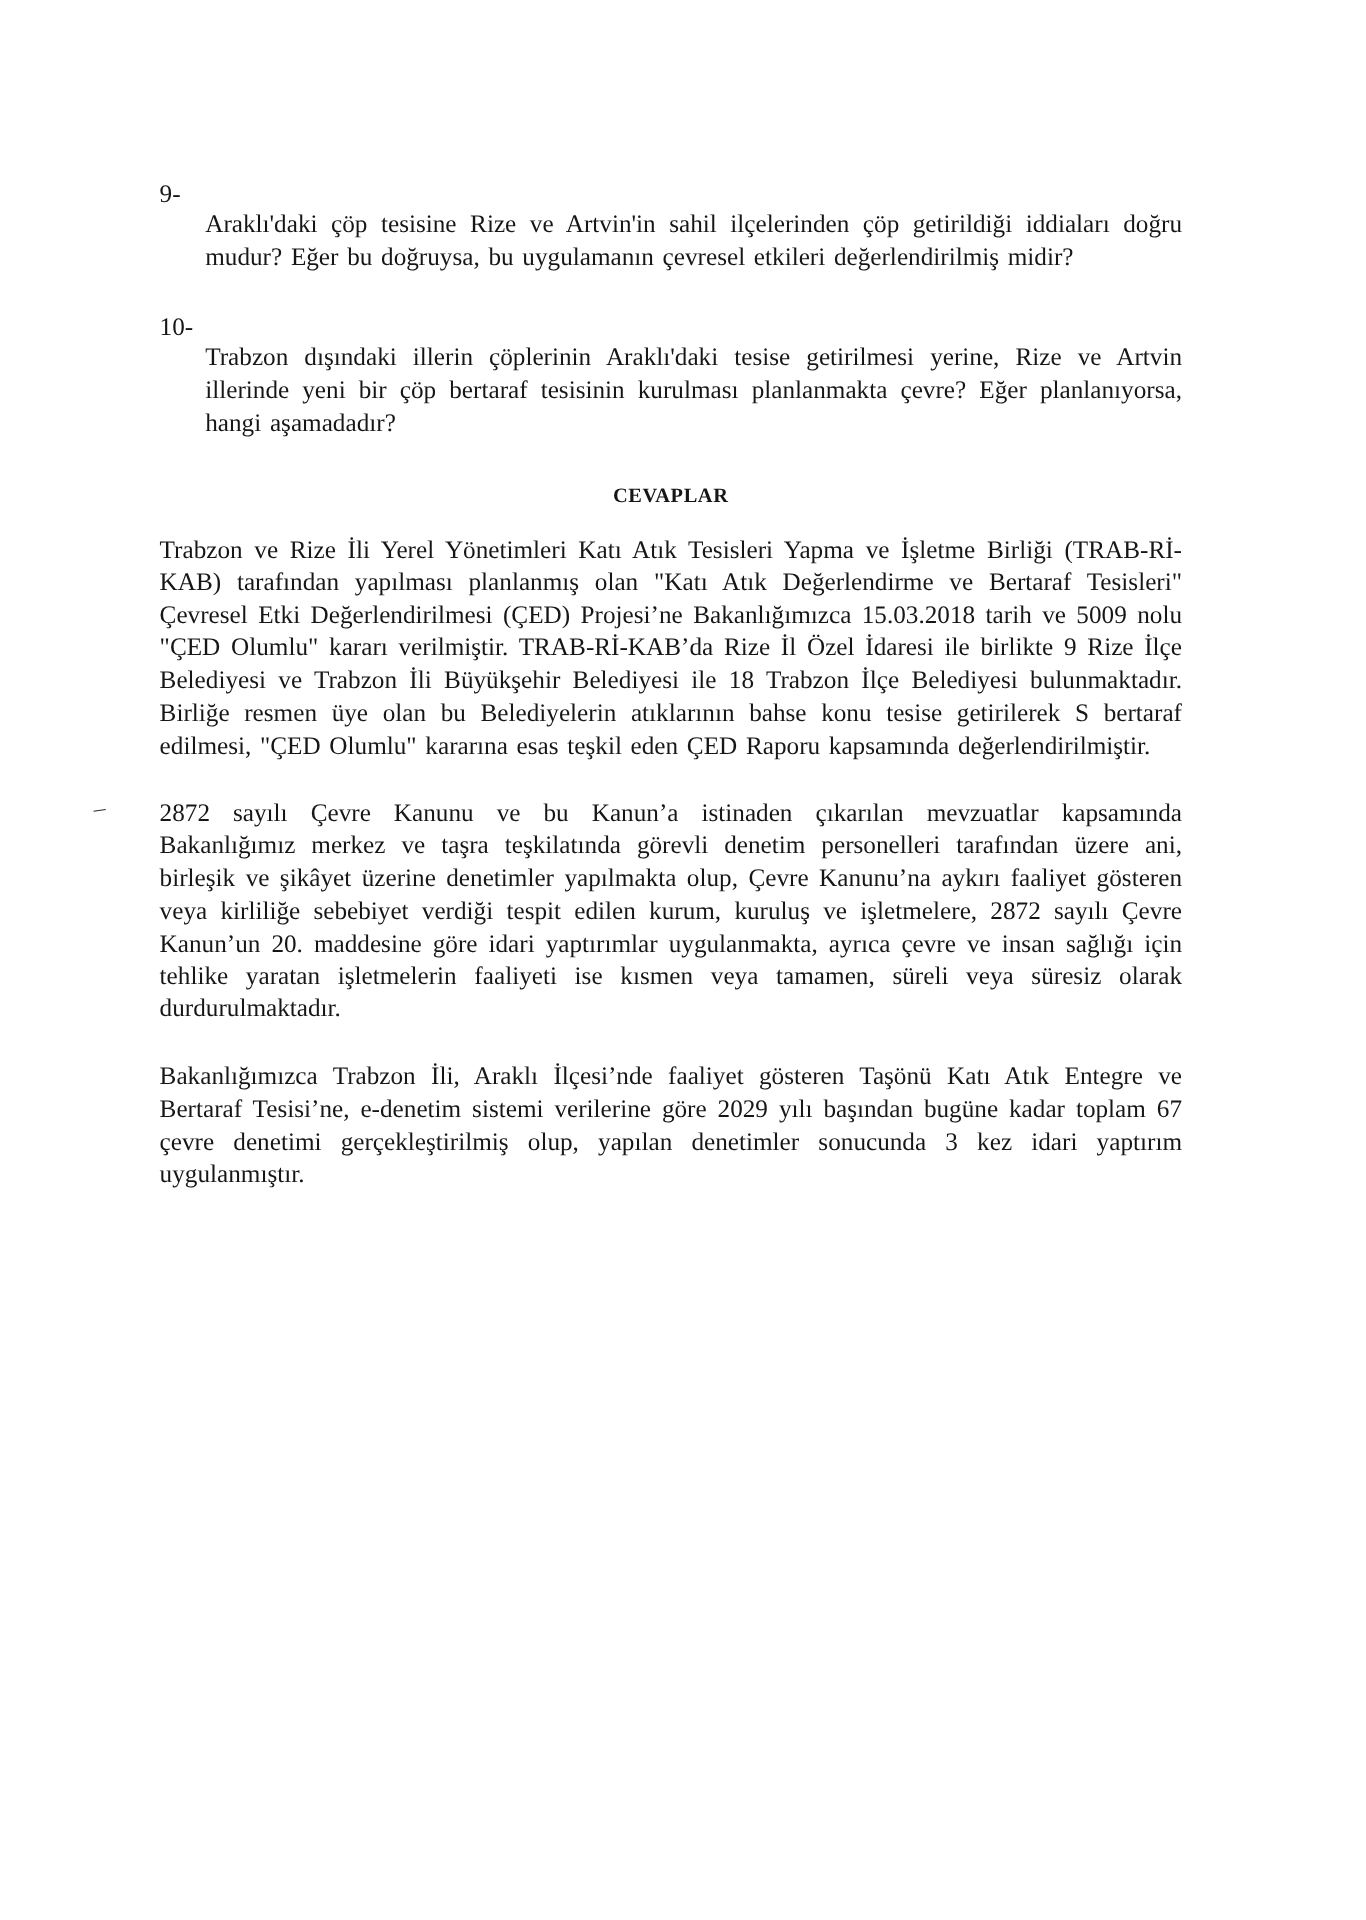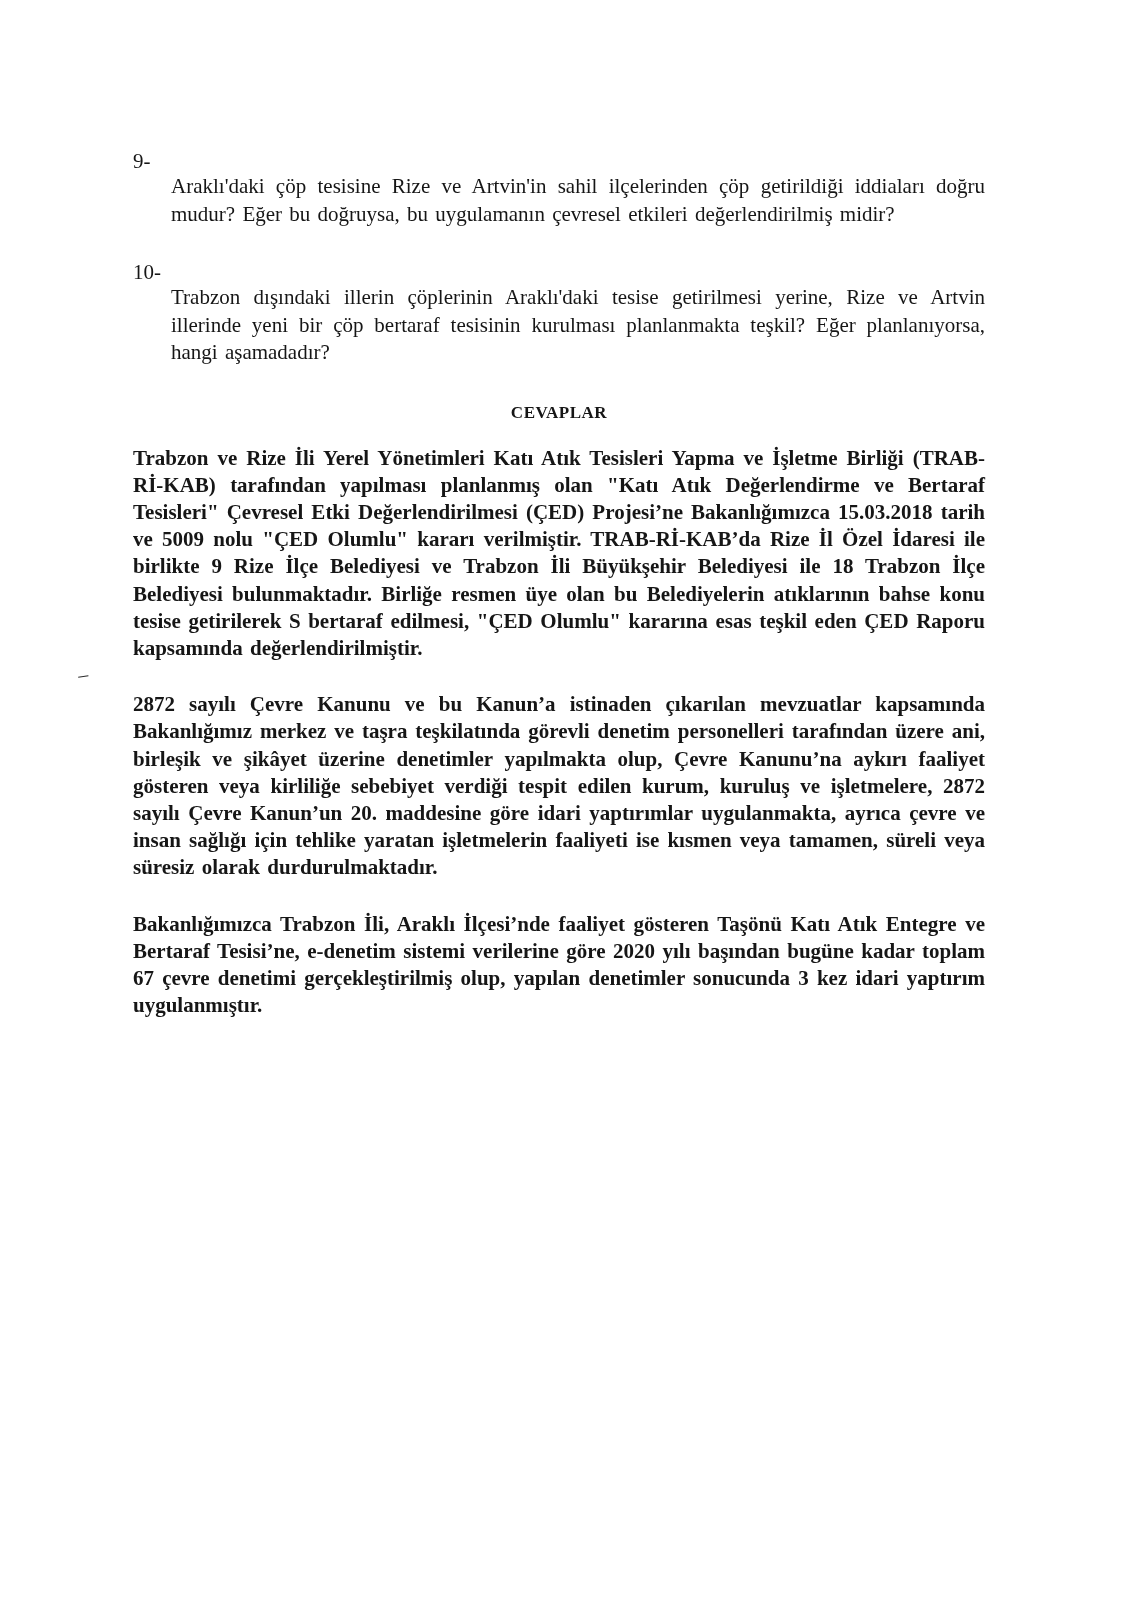--- a/index.html
+++ b/index.html
@@ -50,21 +50,20 @@
     text-align: center;
     letter-spacing: 0.5px;
     margin: 36px 0 22px 0;
   }
   .answer {
     font-size: 21px;
     line-height: 27.2px;
     text-align: justify;
     word-spacing: 2px;
     margin: 0 0 29px 0;
-    font-weight: bold;
   }
   .margin-mark {
     position: absolute;
     left: 78px;
     top: 663px;
     font-size: 20px;
     color: #2a2a2a;
     transform: rotate(-8deg);
   }
 </style>
@@ -77,26 +76,26 @@
 
   <div class="content">
 
     <ol class="questions">
       <li class="question">
         <span class="q-num">9-</span>
         <span class="q-text">Araklı'daki çöp tesisine Rize ve Artvin'in sahil ilçelerinden çöp getirildiği iddiaları doğru mudur? Eğer bu doğruysa, bu uygulamanın çevresel etkileri değerlendirilmiş midir?</span>
       </li>
       <li class="question">
         <span class="q-num">10-</span>
-        <span class="q-text">Trabzon dışındaki illerin çöplerinin Araklı'daki tesise getirilmesi yerine, Rize ve Artvin illerinde yeni bir çöp bertaraf tesisinin kurulması planlanmakta teşkil? Eğer planlanıyorsa, hangi aşamadadır?</span>
+        <span class="q-text">Trabzon dışındaki illerin çöplerinin Araklı'daki tesise getirilmesi yerine, Rize ve Artvin illerinde yeni bir çöp bertaraf tesisinin kurulması planlanmakta çevre? Eğer planlanıyorsa, hangi aşamadadır?</span>
       </li>
     </ol>
 
     <h1 class="answers-heading">CEVAPLAR</h1>
 
     <p class="answer">Trabzon ve Rize İli Yerel Yönetimleri Katı Atık Tesisleri Yapma ve İşletme Birliği (TRAB-Rİ-KAB) tarafından yapılması planlanmış olan "Katı Atık Değerlendirme ve Bertaraf Tesisleri" Çevresel Etki Değerlendirilmesi (ÇED) Projesi’ne Bakanlığımızca 15.03.2018 tarih ve 5009 nolu "ÇED Olumlu" kararı verilmiştir. TRAB-Rİ-KAB’da Rize İl Özel İdaresi ile birlikte 9 Rize İlçe Belediyesi ve Trabzon İli Büyükşehir Belediyesi ile 18 Trabzon İlçe Belediyesi bulunmaktadır. Birliğe resmen üye olan bu Belediyelerin atıklarının bahse konu tesise getirilerek S bertaraf edilmesi, "ÇED Olumlu" kararına esas teşkil eden ÇED Raporu kapsamında değerlendirilmiştir.</p>
 
     <p class="answer">2872 sayılı Çevre Kanunu ve bu Kanun’a istinaden çıkarılan mevzuatlar kapsamında Bakanlığımız merkez ve taşra teşkilatında görevli denetim personelleri tarafından üzere ani, birleşik ve şikâyet üzerine denetimler yapılmakta olup, Çevre Kanunu’na aykırı faaliyet gösteren veya kirliliğe sebebiyet verdiği tespit edilen kurum, kuruluş ve işletmelere, 2872 sayılı Çevre Kanun’un 20. maddesine göre idari yaptırımlar uygulanmakta, ayrıca çevre ve insan sağlığı için tehlike yaratan işletmelerin faaliyeti ise kısmen veya tamamen, süreli veya süresiz olarak durdurulmaktadır.</p>
 
-    <p class="answer">Bakanlığımızca Trabzon İli, Araklı İlçesi’nde faaliyet gösteren Taşönü Katı Atık Entegre ve Bertaraf Tesisi’ne, e-denetim sistemi verilerine göre 2020 yılı başından bugüne kadar toplam 67 çevre denetimi gerçekleştirilmiş olup, yapılan denetimler sonucunda 3 kez idari yaptırım uygulanmıştır.</p>
+    <p class="answer">Bakanlığımızca Trabzon İli, Araklı İlçesi’nde faaliyet gösteren Taşönü Katı Atık Entegre ve Bertaraf Tesisi’ne, e-denetim sistemi verilerine göre 2029 yılı başından bugüne kadar toplam 67 çevre denetimi gerçekleştirilmiş olup, yapılan denetimler sonucunda 3 kez idari yaptırım uygulanmıştır.</p>
 
   </div>
 </div>
 
 </body></html>

